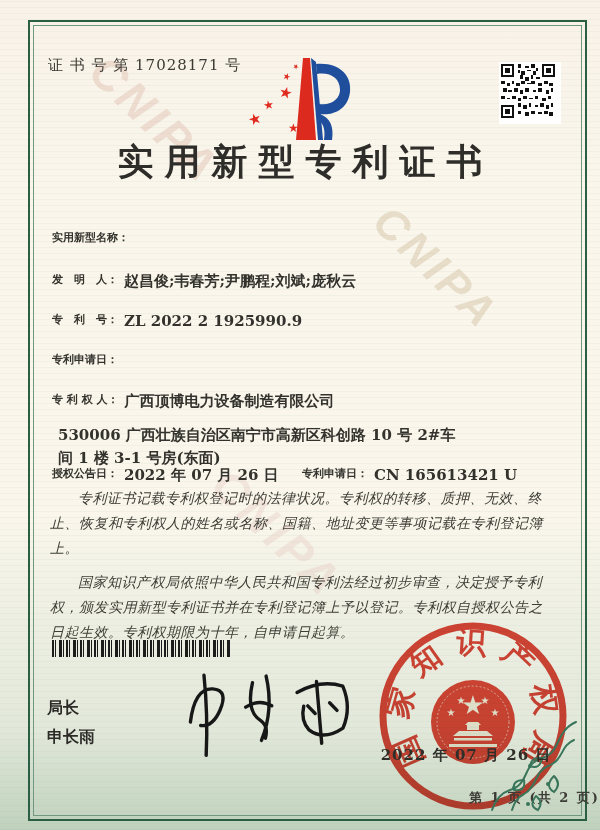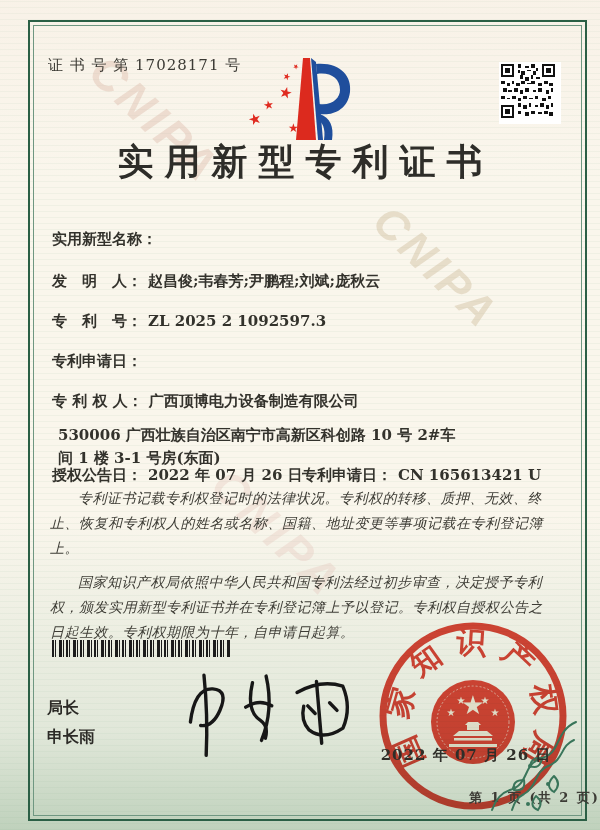--- a/index.html
+++ b/index.html
@@ -37,21 +37,21 @@
     font-size:15px;font-weight:400;color:#3a3933;letter-spacing:1px;
   }
   .logo{position:absolute;left:240px;top:52px;width:120px;height:95px;}
   .qr{position:absolute;left:499px;top:62px;width:58px;height:58px;background:#fff;padding:2px;}
   .title{
     position:absolute;left:0;right:0;top:138px;text-align:center;
     font-size:36px;font-weight:700;color:#2e2d29;letter-spacing:11px;text-indent:11px;
   }
   .fields{position:absolute;left:52px;top:224px;right:30px;}
   .frow{position:absolute;left:0;display:flex;align-items:flex-start;}
-  .flabel{font-size:15px;font-weight:700;color:#33322c;white-space:nowrap;}
+  .flabel{font-size:11px;font-weight:700;color:#33322c;white-space:nowrap;}
   .fvalue{font-size:15px;font-weight:600;color:#33322c;margin-left:6px;}
   .addr-val{width:400px;line-height:1.55;}
   .pair2{position:absolute;left:250px;top:0;display:flex;}
   .paras{position:absolute;left:50px;top:486px;width:502px;}
   .para{
     font-size:14px;font-style:italic;color:#3e3d36;line-height:1.8;
     text-indent:2em;margin:0 0 8px 0;font-weight:500;letter-spacing:0.5px;
   }
   .barcode{
     position:absolute;left:52px;top:640px;width:178px;height:17px;
@@ -180,21 +180,21 @@
   <div class="fields">
     <div class="frow" style="top:6px">
       <span class="flabel">实用新型名称：</span>
     </div>
     <div class="frow" style="top:48px">
       <span class="flabel">发　明　人：</span>
       <span class="fvalue">赵昌俊;韦春芳;尹鹏程;刘斌;庞秋云</span>
     </div>
     <div class="frow" style="top:88px">
       <span class="flabel">专　利　号：</span>
-      <span class="fvalue">ZL 2025 2 1092597.3</span>
+      <span class="fvalue">ZL 2022 2 1925990.9</span>
     </div>
     <div class="frow" style="top:128px">
       <span class="flabel">专利申请日：</span>
     </div>
     <div class="frow" style="top:168px">
       <span class="flabel">专 利 权 人：</span>
       <span class="fvalue">广西顶博电力设备制造有限公司</span>
     </div>
     <div class="frow" style="top:200px">
       <span class="fvalue addr-val">530006 广西壮族自治区南宁市高新区科创路 10 号 2#车间 1 楼 3-1 号房(东面)</span>

